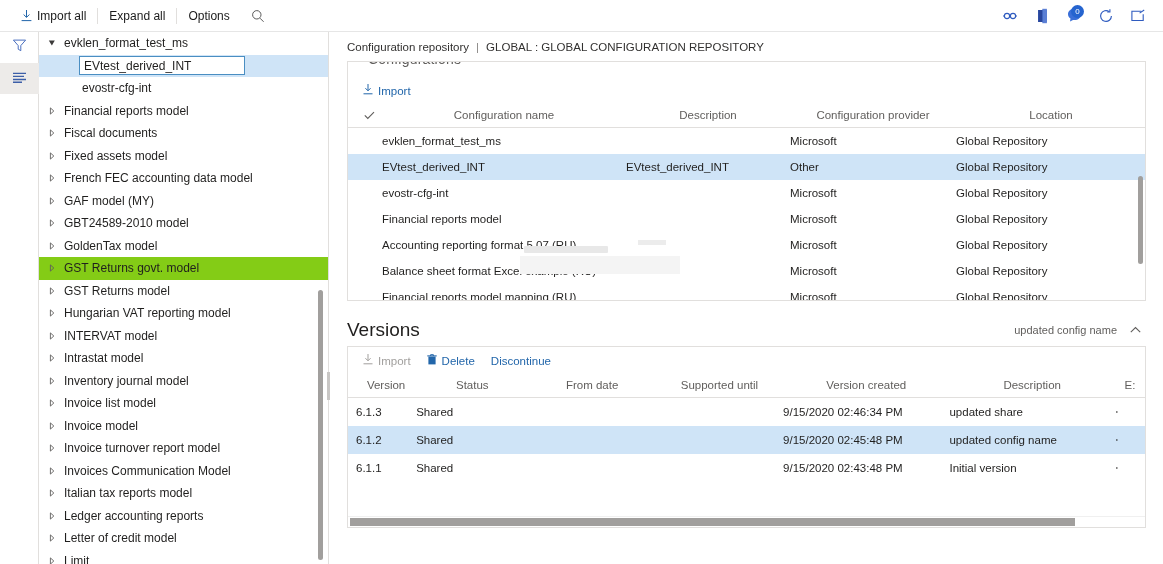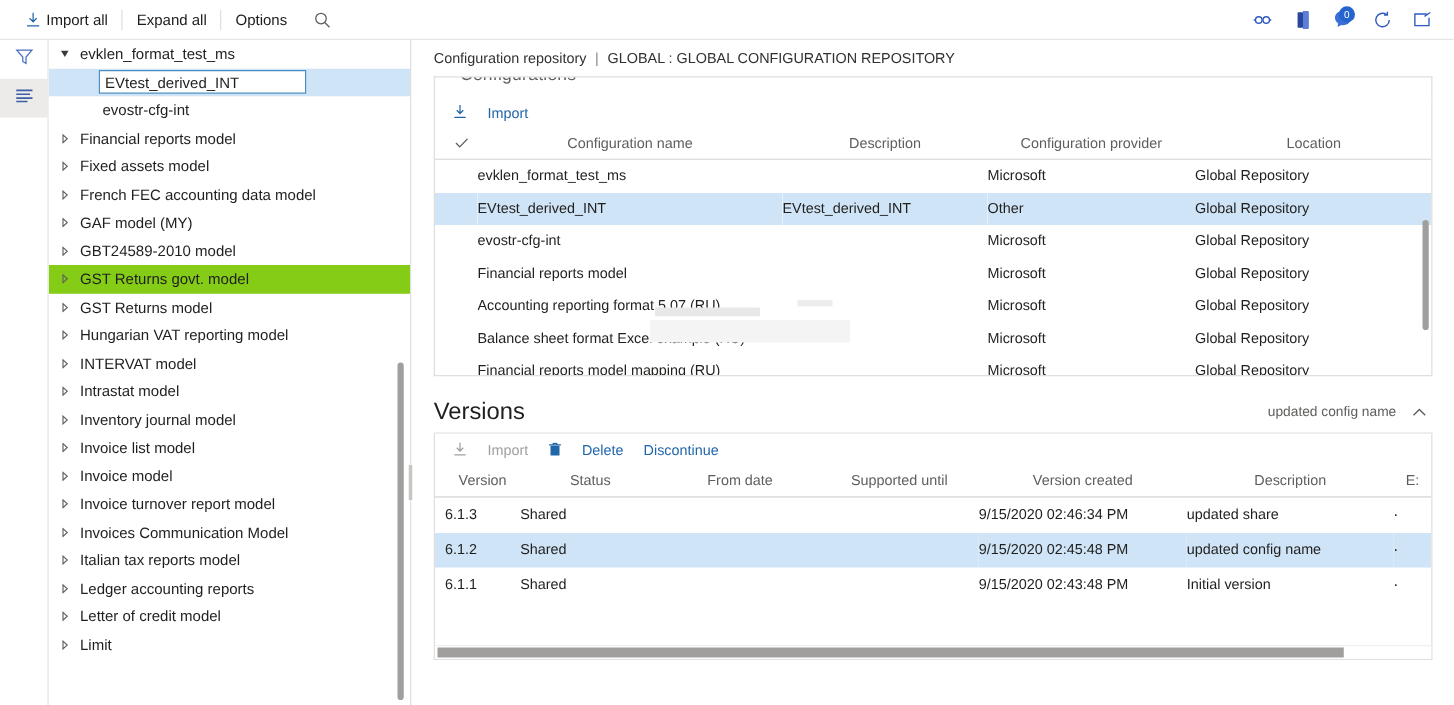--- a/index.html
+++ b/index.html
@@ -116,21 +116,21 @@
 
   .grid-card {
     position: relative; margin: 0 17px; background: #fff;
     border-left: 1px solid #e1dfdd; border-right: 1px solid #e1dfdd;
     border-bottom: 1px solid #e1dfdd;
   }
   .toolbar-row {
     height: 27px; display: flex; align-items: center; padding-left: 8px; gap: 2px;
   }
   .tbtn {
-    display: flex; align-items: center; gap: 17px; height: 22px; padding: 0 7px;
+    display: flex; align-items: center; gap: 5px; height: 22px; padding: 0 7px;
     font-size: 11.5px; color: #2266aa; cursor: default; white-space: nowrap;
   }
   .tbtn.disabled { color: #a19f9d; }
 
   table.grid { width: 100%; border-collapse: collapse; table-layout: fixed; }
   table.grid th {
     font-weight: normal; font-size: 11.5px; color: #605e5c;
     text-align: center; padding: 5px 0 6px 0; border-bottom: 1px solid #e1dfdd;
     white-space: nowrap; overflow: hidden;
   }
@@ -307,20 +307,28 @@
             </svg>
           </span>
           <span class="tree-label">Financial reports model</span>
         </div>
         <div class="tree-row">
           <span class="tw">
             <svg width="8" height="8" viewBox="0 0 8 8">
               <path d="M2.4 0.9l3.4 3.1-3.4 3.1z" stroke="#605e5c" stroke-width="0.9" fill="none"></path>
             </svg>
           </span>
+          <span class="tree-label">Fiscal documents</span>
+        </div>
+        <div class="tree-row">
+          <span class="tw">
+            <svg width="8" height="8" viewBox="0 0 8 8">
+              <path d="M2.4 0.9l3.4 3.1-3.4 3.1z" stroke="#605e5c" stroke-width="0.9" fill="none"></path>
+            </svg>
+          </span>
           <span class="tree-label">Fixed assets model</span>
         </div>
         <div class="tree-row">
           <span class="tw">
             <svg width="8" height="8" viewBox="0 0 8 8">
               <path d="M2.4 0.9l3.4 3.1-3.4 3.1z" stroke="#605e5c" stroke-width="0.9" fill="none"></path>
             </svg>
           </span>
           <span class="tree-label">French FEC accounting data model</span>
         </div>
@@ -332,20 +340,28 @@
           </span>
           <span class="tree-label">GAF model (MY)</span>
         </div>
         <div class="tree-row">
           <span class="tw">
             <svg width="8" height="8" viewBox="0 0 8 8">
               <path d="M2.4 0.9l3.4 3.1-3.4 3.1z" stroke="#605e5c" stroke-width="0.9" fill="none"></path>
             </svg>
           </span>
           <span class="tree-label">GBT24589-2010 model</span>
+        </div>
+        <div class="tree-row">
+          <span class="tw">
+            <svg width="8" height="8" viewBox="0 0 8 8">
+              <path d="M2.4 0.9l3.4 3.1-3.4 3.1z" stroke="#605e5c" stroke-width="0.9" fill="none"></path>
+            </svg>
+          </span>
+          <span class="tree-label">GoldenTax model</span>
         </div>
         <div class="tree-row hovered">
           <span class="tw">
             <svg width="8" height="8" viewBox="0 0 8 8">
               <path d="M2.4 0.9l3.4 3.1-3.4 3.1z" stroke="#605e5c" stroke-width="0.9" fill="none"></path>
             </svg>
           </span>
           <span class="tree-label">GST Returns govt. model</span>
         </div>
         <div class="tree-row">

